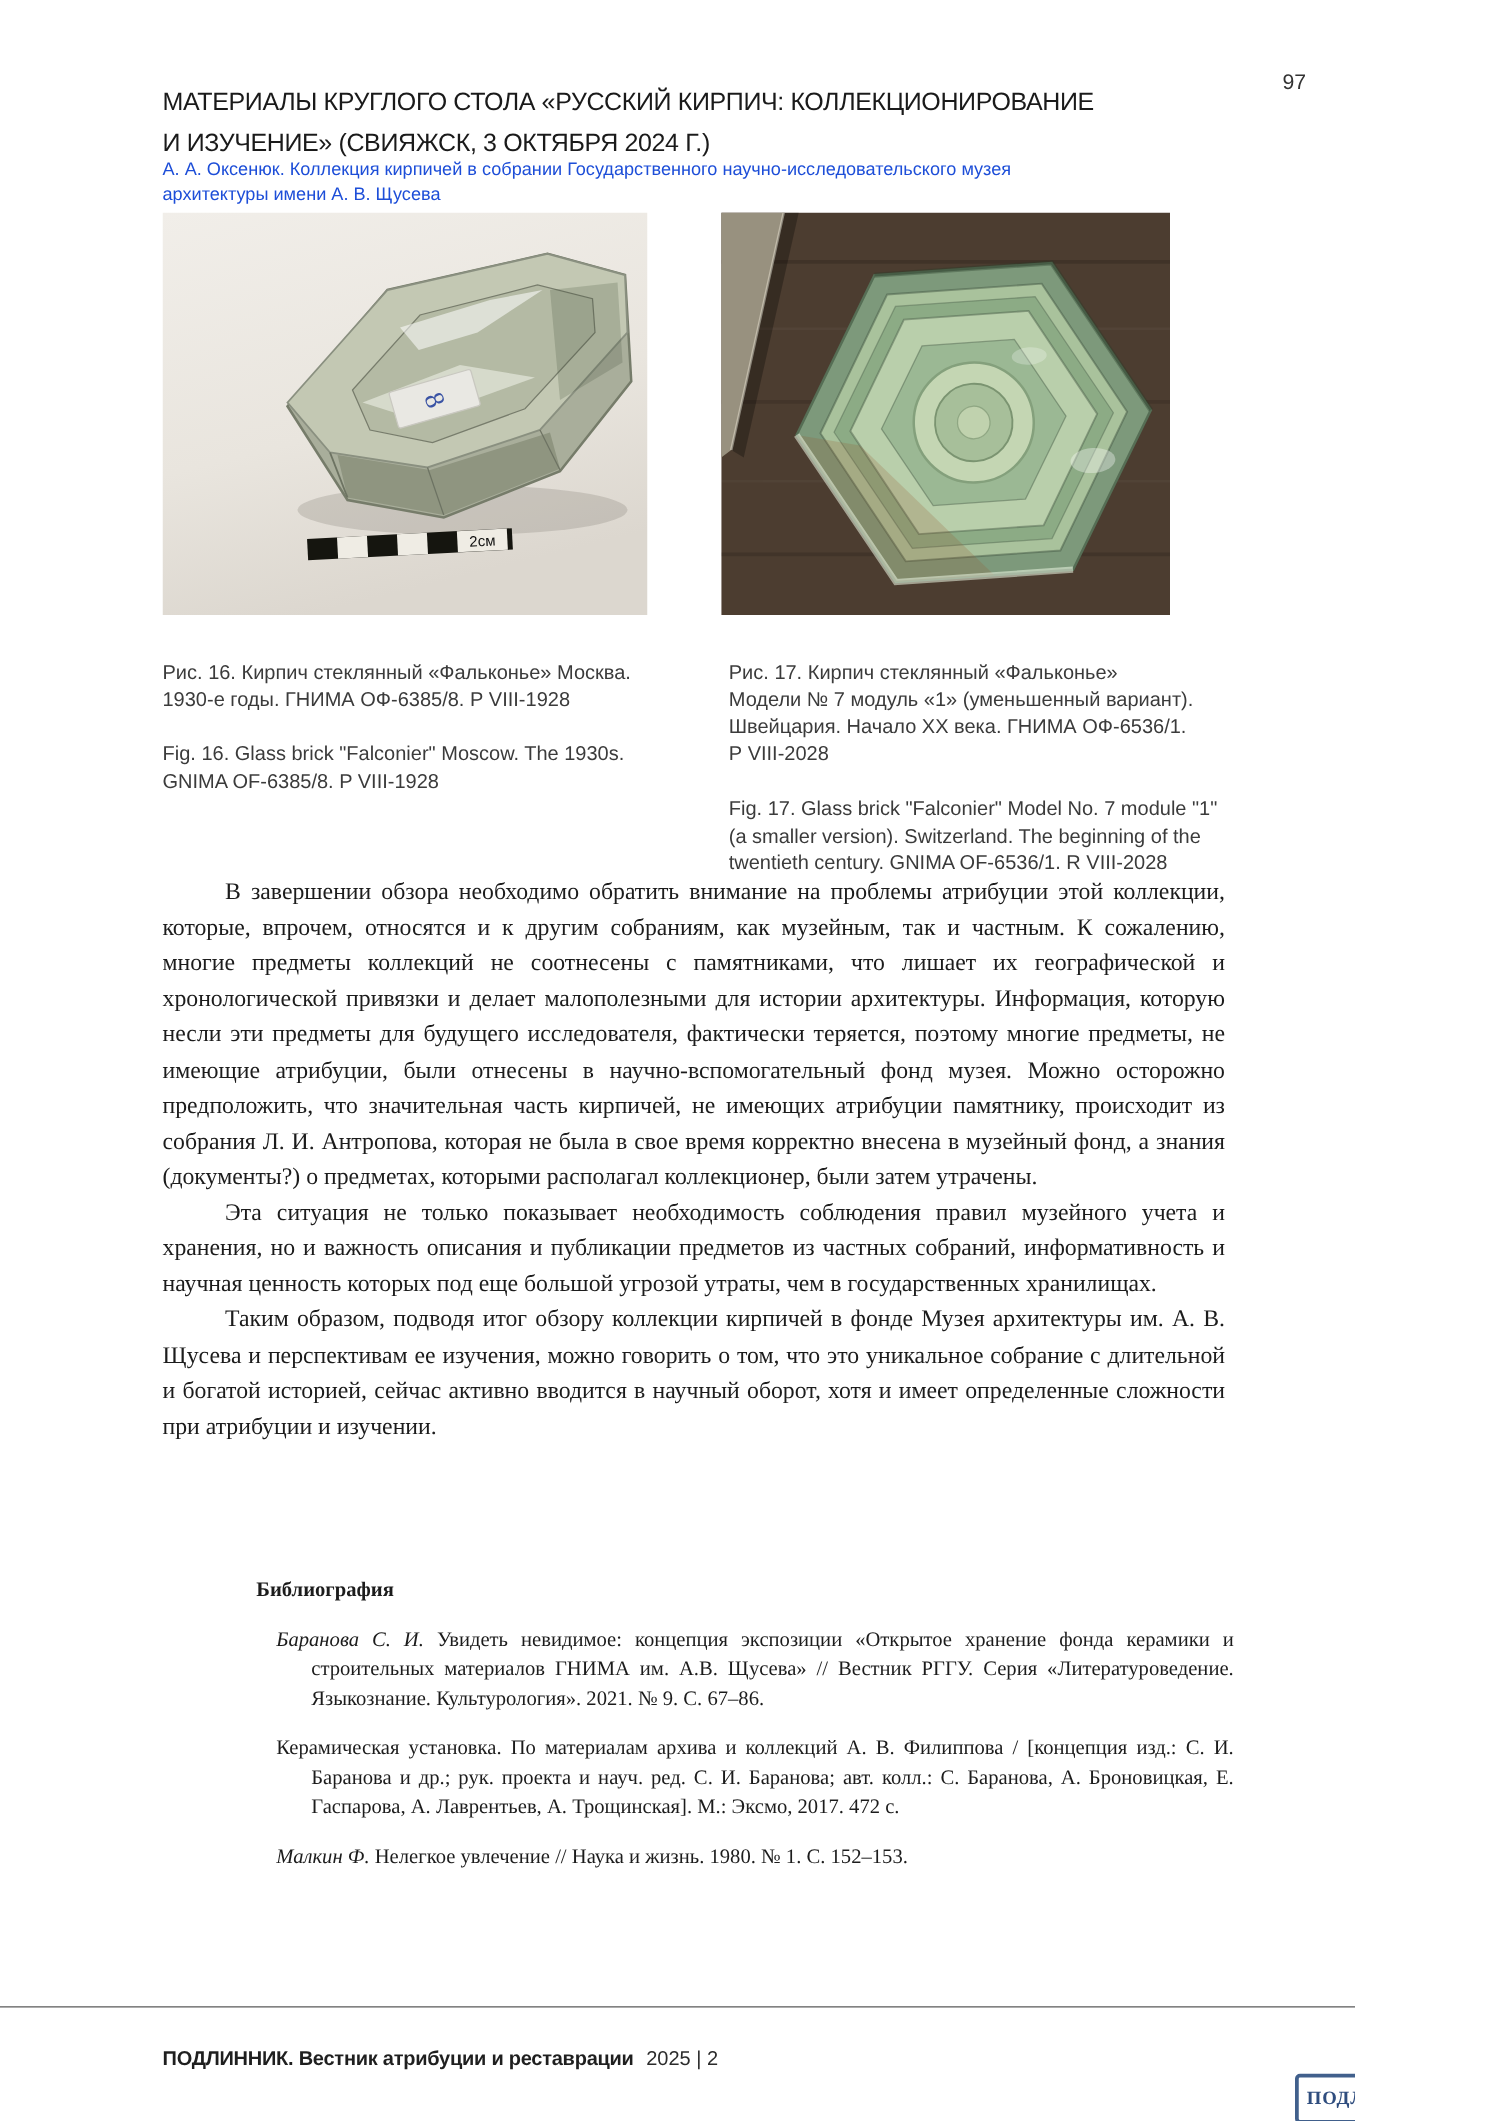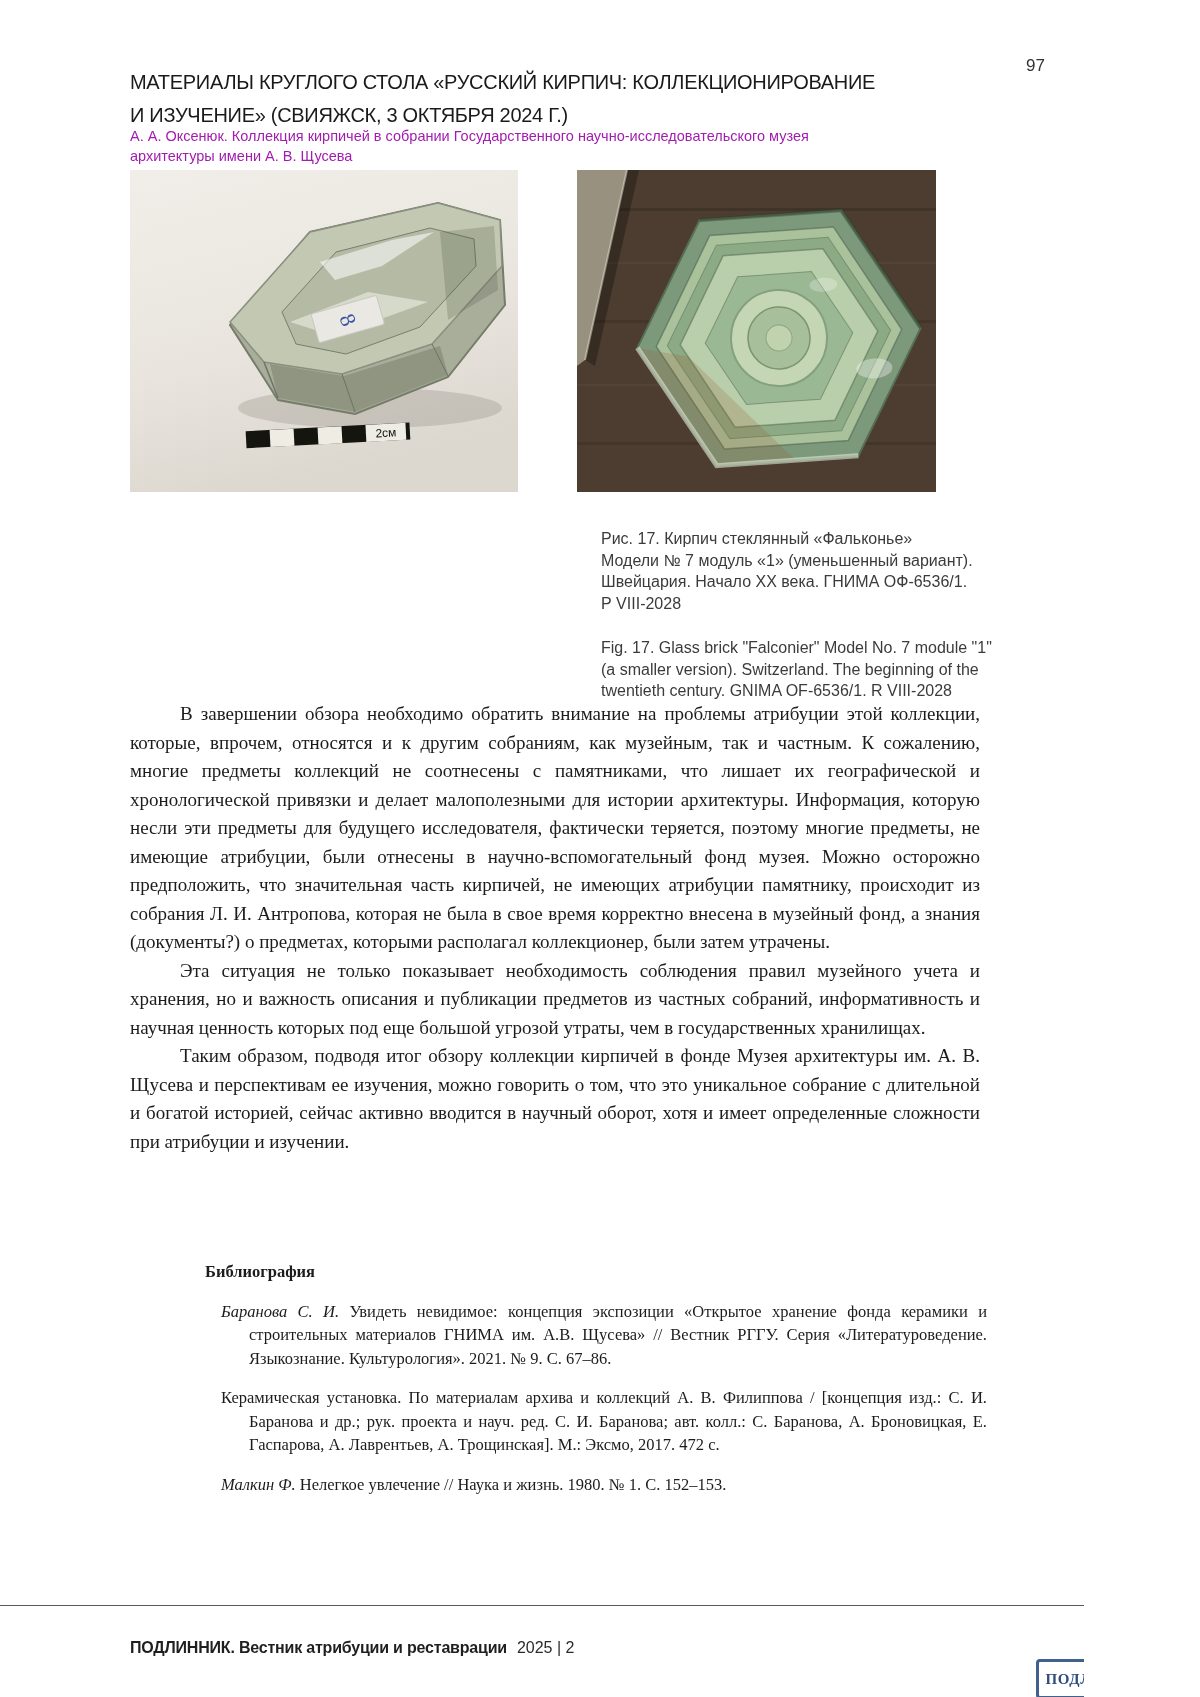--- a/index.html
+++ b/index.html
@@ -2,28 +2,28 @@
 <html><head>
 <meta charset="utf-8">
 <style>
   html,body{margin:0;padding:0;background:#ffffff;}
   .page{position:relative;width:1084px;height:1697px;background:#ffffff;overflow:hidden;
         font-family:"Liberation Sans",sans-serif;color:#1c1c1c;}
   .page-num{position:absolute;left:1026px;top:56px;font-size:17px;color:#333;}
   .title{position:absolute;left:130px;top:66px;width:890px;font-weight:normal;font-size:20px;
          line-height:33px;color:#1a1a1a;letter-spacing:-0.3px;white-space:pre-line;}
   .author{position:absolute;left:130px;top:127px;width:820px;font-size:14.5px;line-height:19.5px;
-          color:#a21caf;white-space:pre-line;}
+          color:#1d4ed8;white-space:pre-line;}
   .fig{position:absolute;top:170px;}
   .fig svg{display:block;}
   .fig1{left:130px;width:388px;height:322px;}
   .fig2{left:577px;width:359px;height:322px;}
   .caption{position:absolute;top:506px;font-size:16px;line-height:21.8px;color:#3b3b3b;white-space:pre-line;}
   .cap1{left:130px;width:430px;}
-  .cap2{left:601px;width:400px;}
+  .cap2{left:583px;width:400px;}
   .bodytext{position:absolute;left:130px;top:700px;width:850px;font-family:"Liberation Serif",serif;
             font-size:19px;line-height:28.5px;color:#1c1c1c;text-align:justify;}
   .bodytext p{margin:0;text-indent:50px;}
   .biblio{position:absolute;left:205px;top:1260px;width:798px;font-family:"Liberation Serif",serif;
           font-size:16.5px;line-height:23.5px;color:#1c1c1c;text-align:justify;}
   .biblio-heading{margin:0 0 5px 0;font-size:16.5px;font-weight:bold;}
   .bib{margin:16px;padding-left:28px;text-indent:-28px;}
   .bib-author{font-style:italic;}
   .rule{position:absolute;left:0;top:1605px;width:1200px;height:1px;background:#5a5a5a;}
   .footer-text{position:absolute;left:130px;top:1639px;font-size:16px;}
@@ -110,20 +110,26 @@
         <circle cx="202" cy="168" r="13" fill="#c0d2ae" stroke="rgba(120,145,110,0.6)"></circle>
         <polygon points="60,168 131,291 210,291 110,180" fill="rgba(150,90,50,0.22)"></polygon>
         <polyline points="60,168 131,291 273,291" fill="none" stroke="rgba(235,245,225,0.55)" stroke-width="5"></polyline>
         <polyline points="131,45 273,45 344,168" fill="none" stroke="rgba(40,60,40,0.35)" stroke-width="4"></polyline>
         <ellipse cx="295" cy="205" rx="18" ry="10" fill="rgba(255,255,255,0.35)"></ellipse>
         <ellipse cx="250" cy="118" rx="14" ry="7" fill="rgba(255,255,255,0.25)"></ellipse>
       </g>
     </svg>
   </div>
 
+  <div class="caption cap1">
+    <div>Рис. 16. Кирпич стеклянный «Фальконье» Москва.
+1930-е годы. ГНИМА ОФ-6385/8. Р VIII-1928</div>
+    <div>Fig. 16. Glass brick "Falconier" Moscow. The 1930s.
+GNIMA OF-6385/8. P VIII-1928</div>
+  </div>
   <div class="caption cap2">
     <div>Рис. 17. Кирпич стеклянный «Фальконье»
 Модели № 7 модуль «1» (уменьшенный вариант).
 Швейцария. Начало XX века. ГНИМА ОФ-6536/1.
 Р VIII-2028</div>
     <div>Fig. 17. Glass brick "Falconier" Model No. 7 module "1"
 (a smaller version). Switzerland. The beginning of the
 twentieth century. GNIMA OF-6536/1. R VIII-2028</div>
   </div>
 

